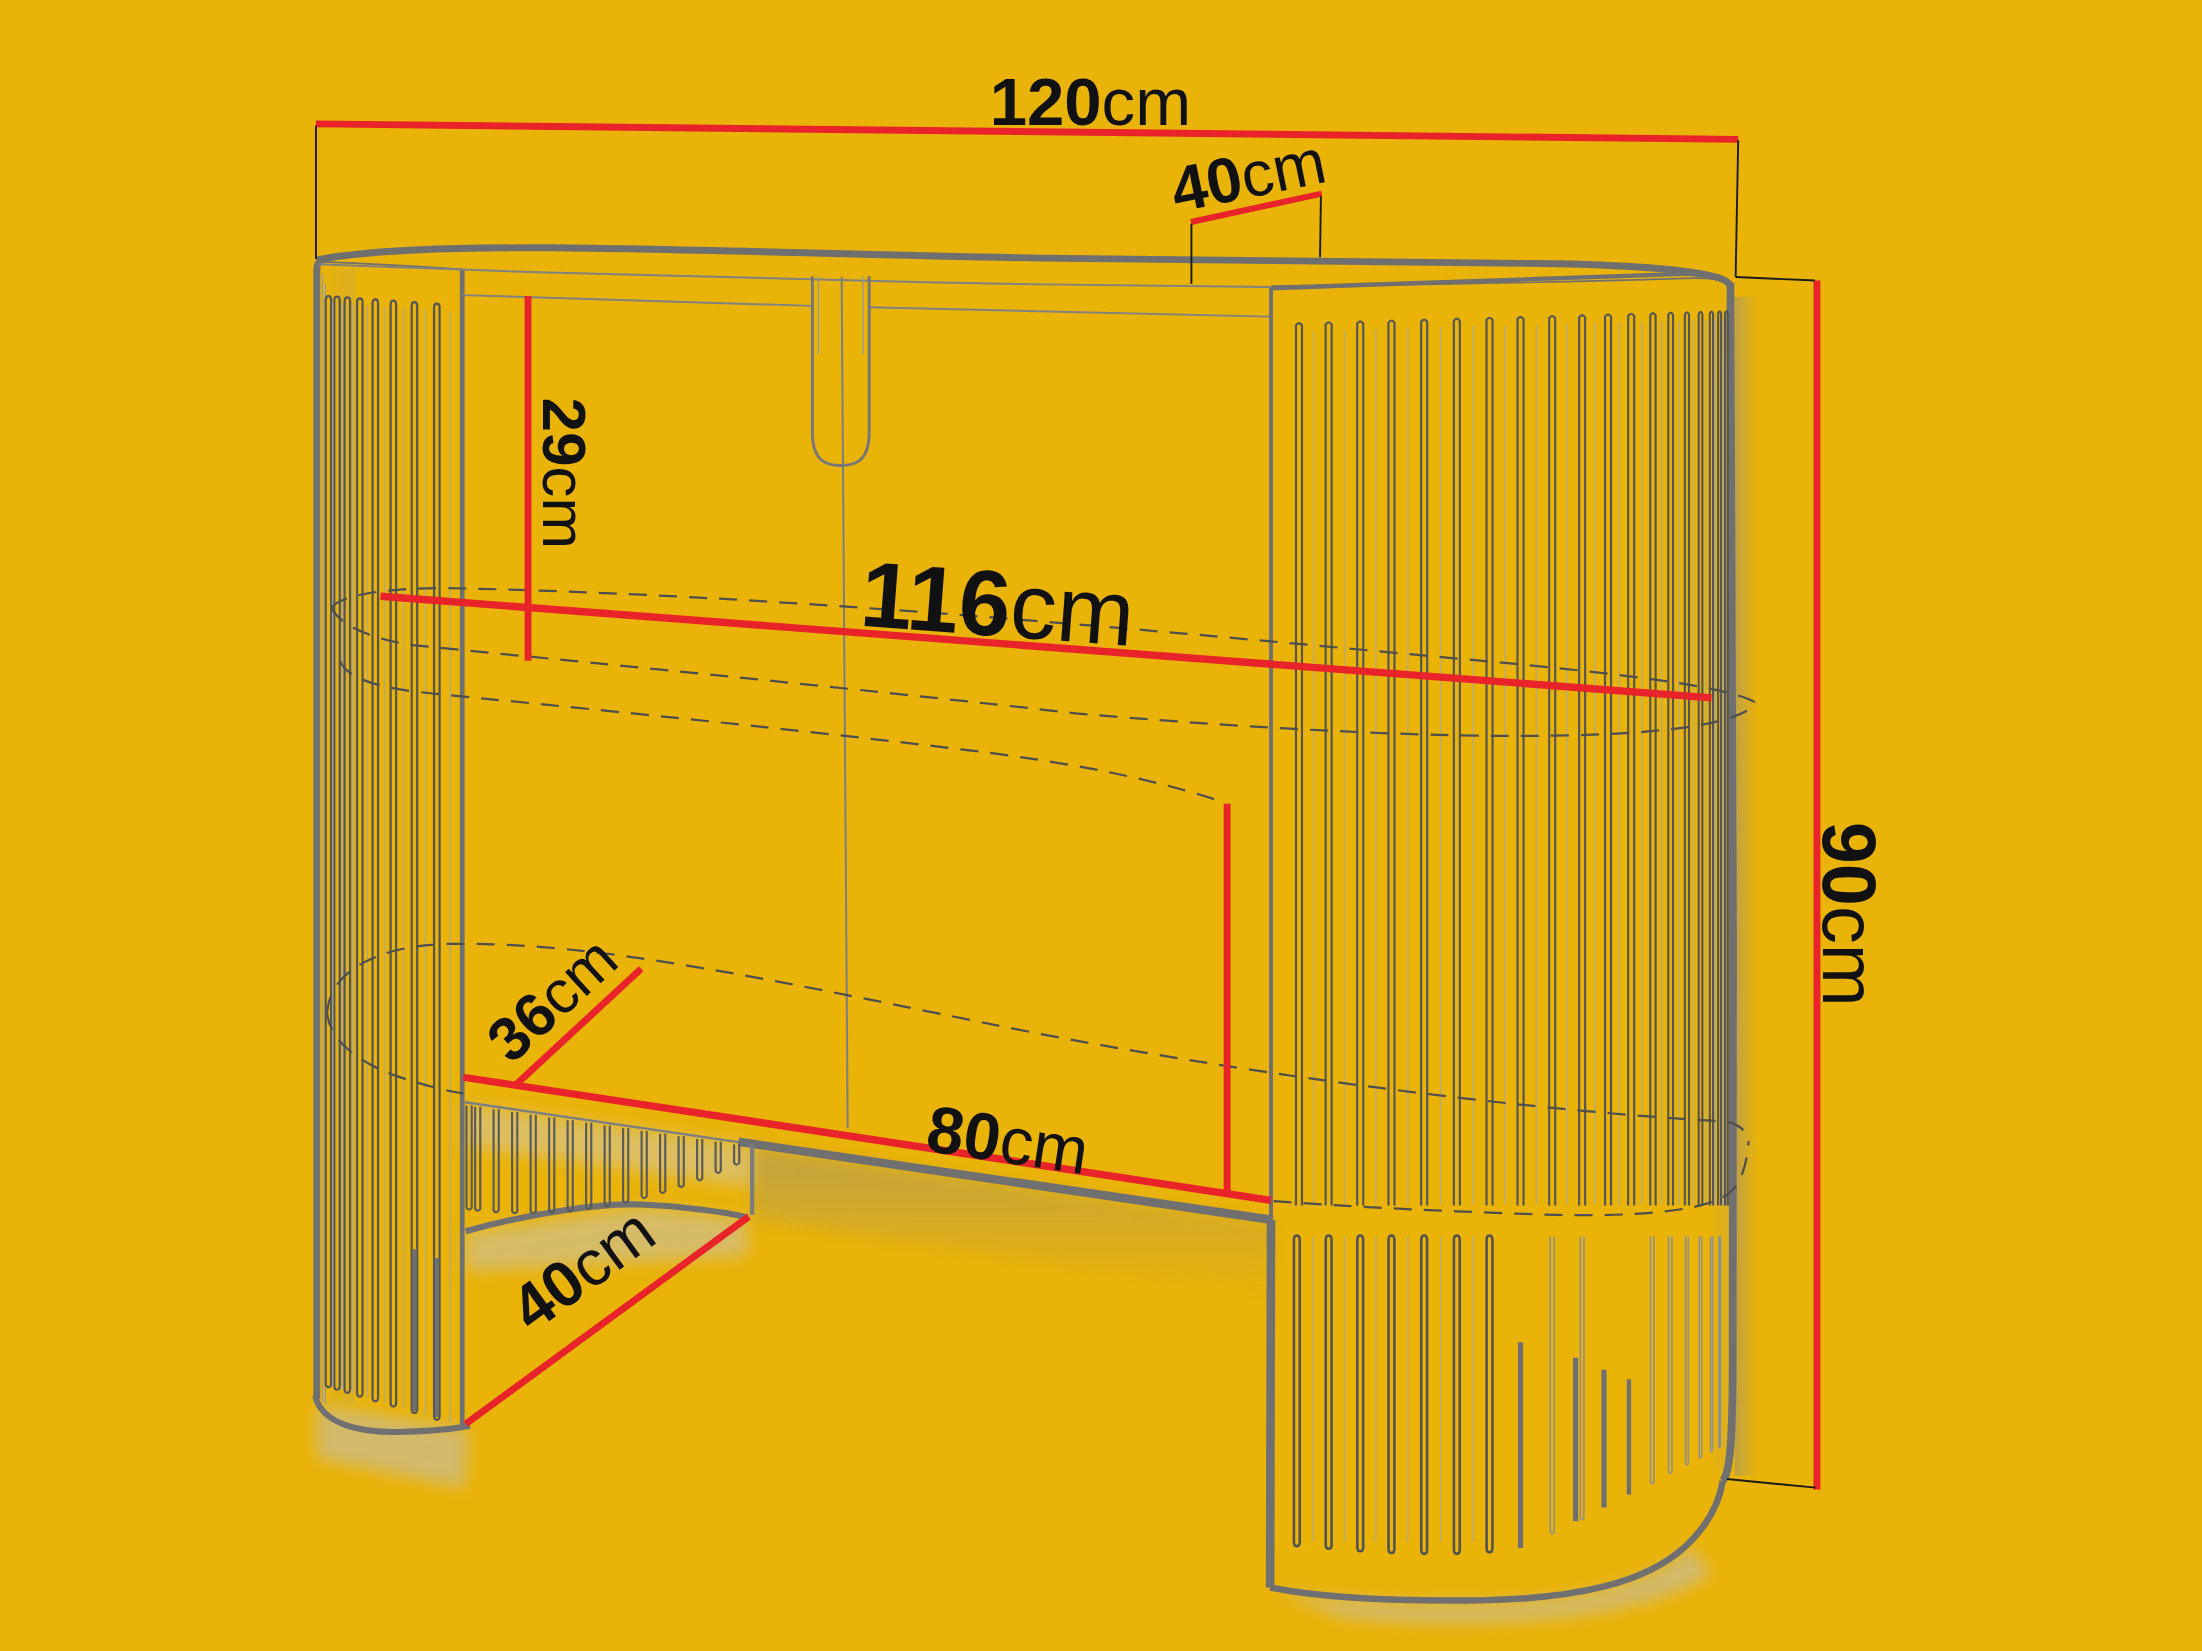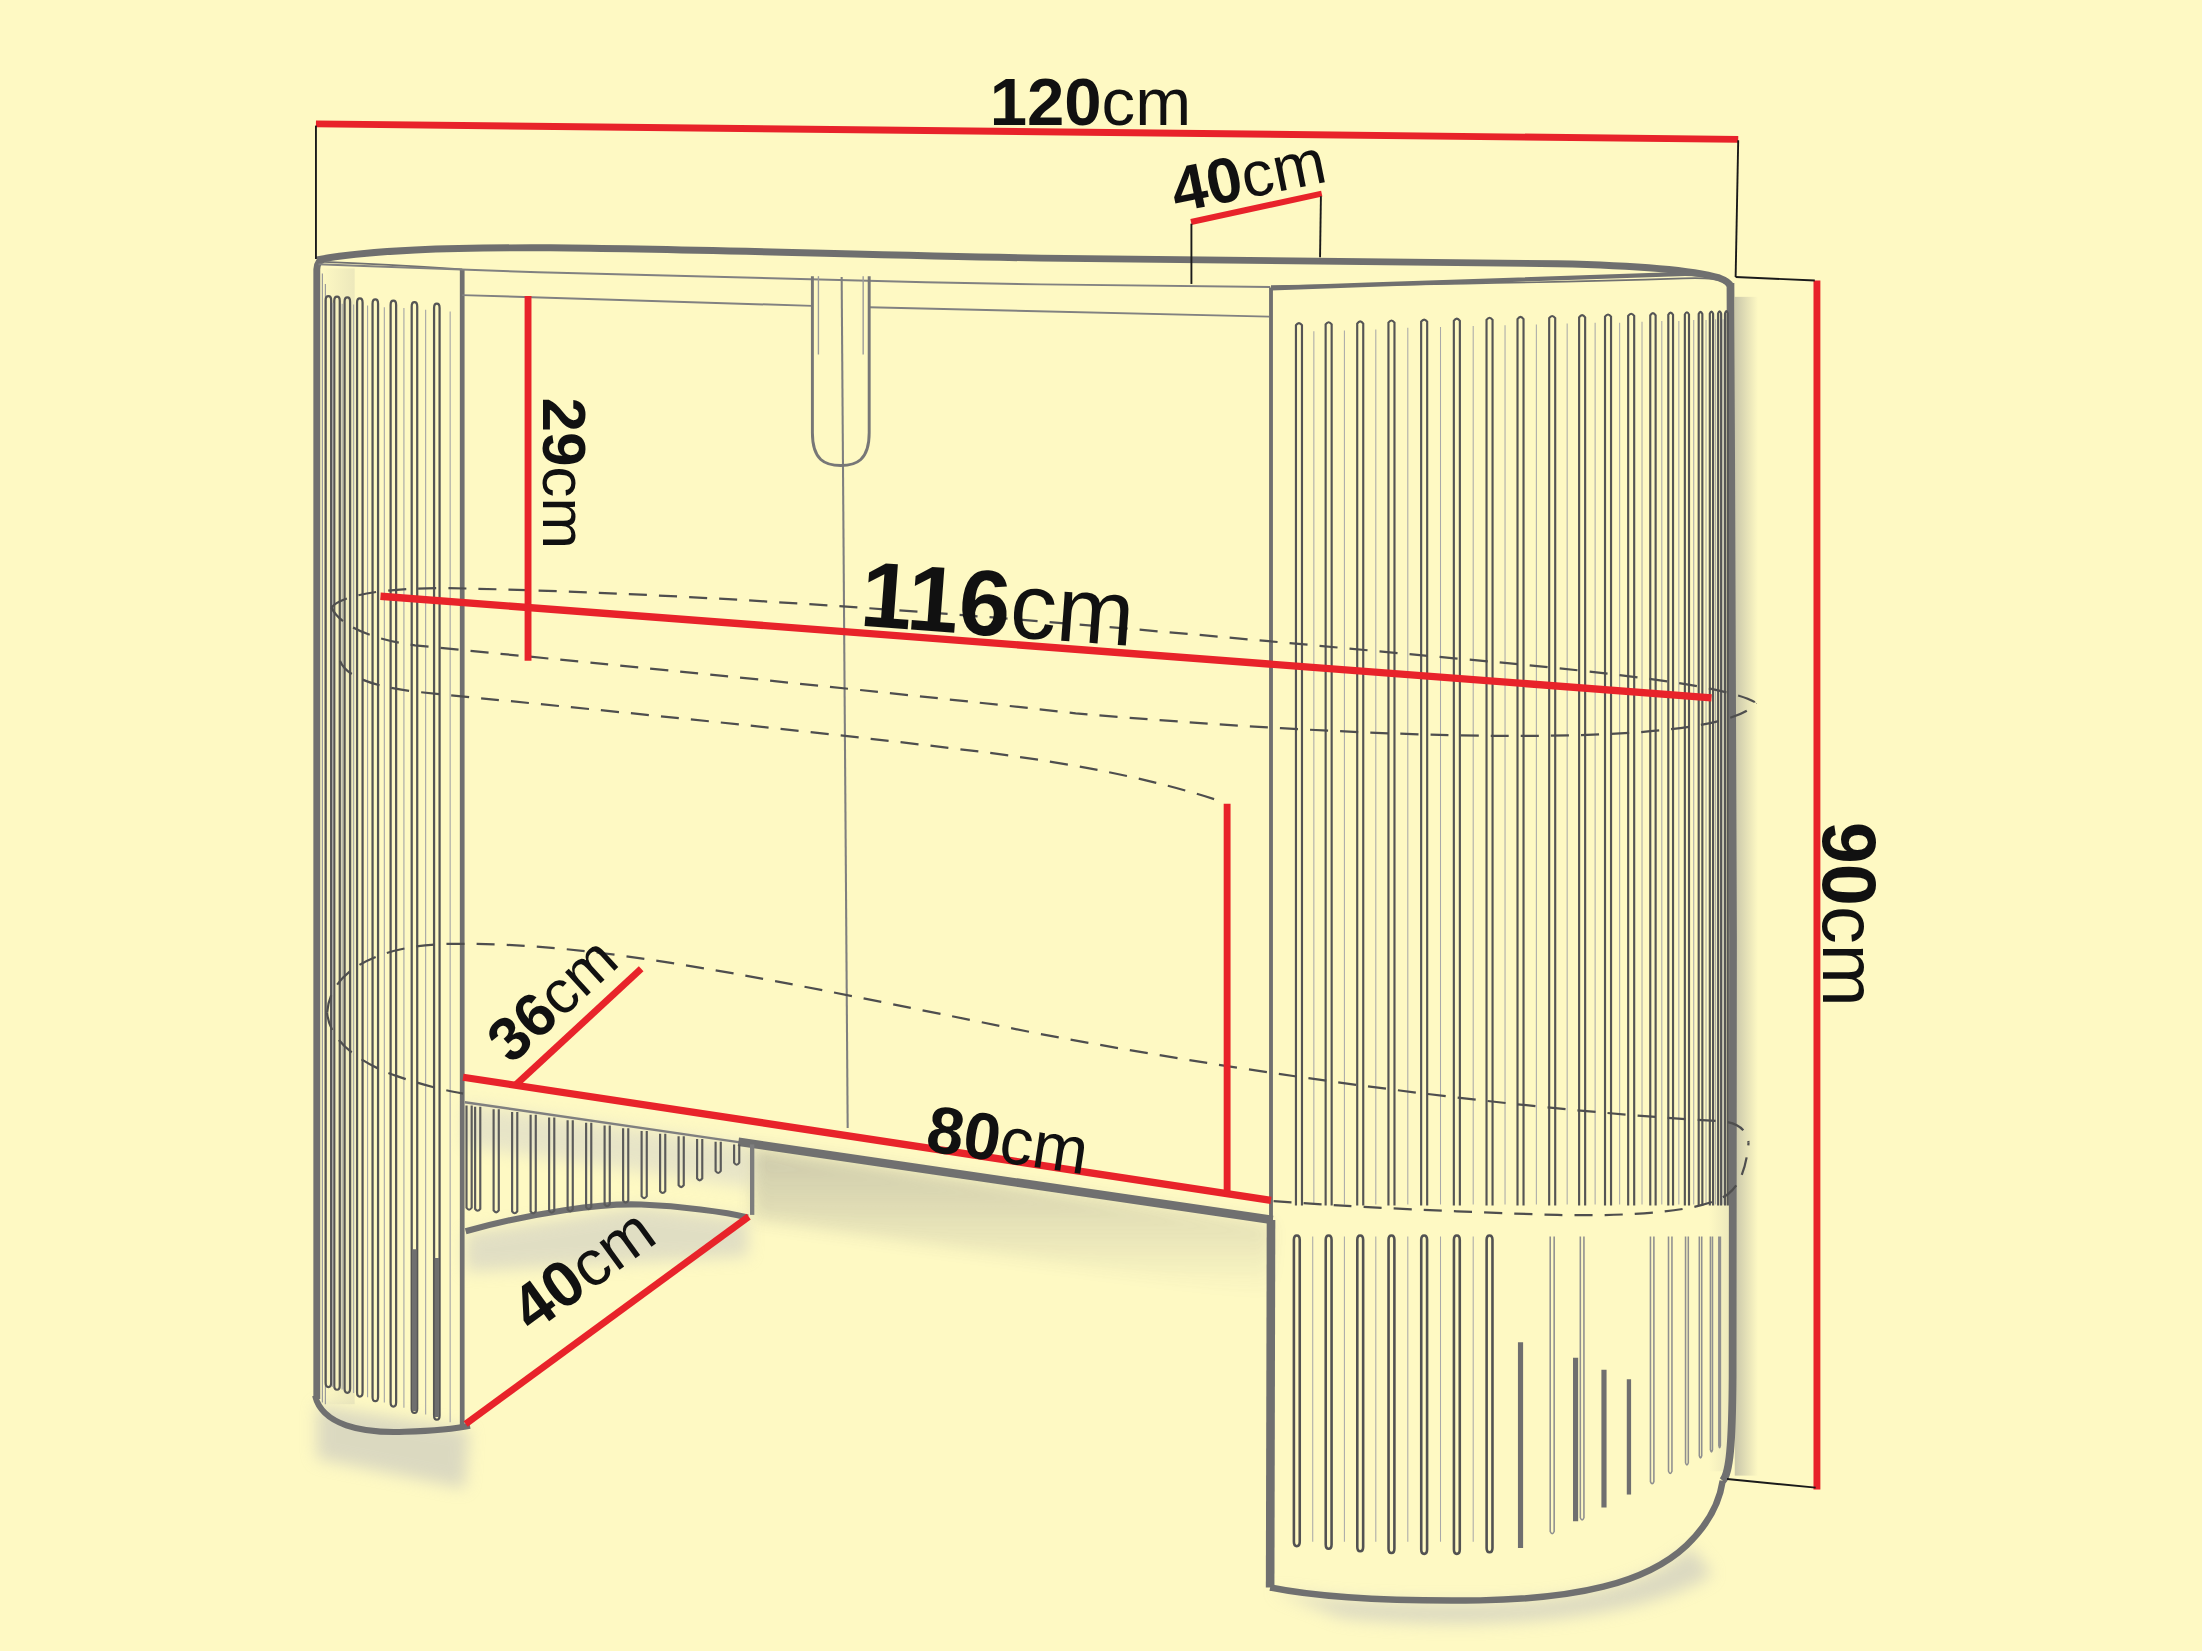--- a/index.html
+++ b/index.html
@@ -1,16 +1,16 @@
 <!DOCTYPE html>
 <html style="font-size:13.8px"><head>
 <meta charset="utf-8">
 <style>
   html,body{margin:0;padding:0;background:#ffffff;}
-  .wrap{width:2203px;height:1652px;position:relative;overflow:hidden;background:#fef9c3;}
+  .wrap{width:2203px;height:1652px;position:relative;overflow:hidden;background:#eab308;}
   text{font-family:"Liberation Sans", sans-serif;fill:#111111;}
   .b{font-weight:bold;}
 </style>
 </head>
 <body>
 <div class="wrap">
 <svg width="2203" height="1652" viewBox="0 0 2560 1920" xmlns="http://www.w3.org/2000/svg">
 <defs>
   <linearGradient id="shR" x1="0" y1="0" x2="1" y2="0">
     <stop offset="0" stop-color="#8d8d8d" stop-opacity="0.55"></stop>

